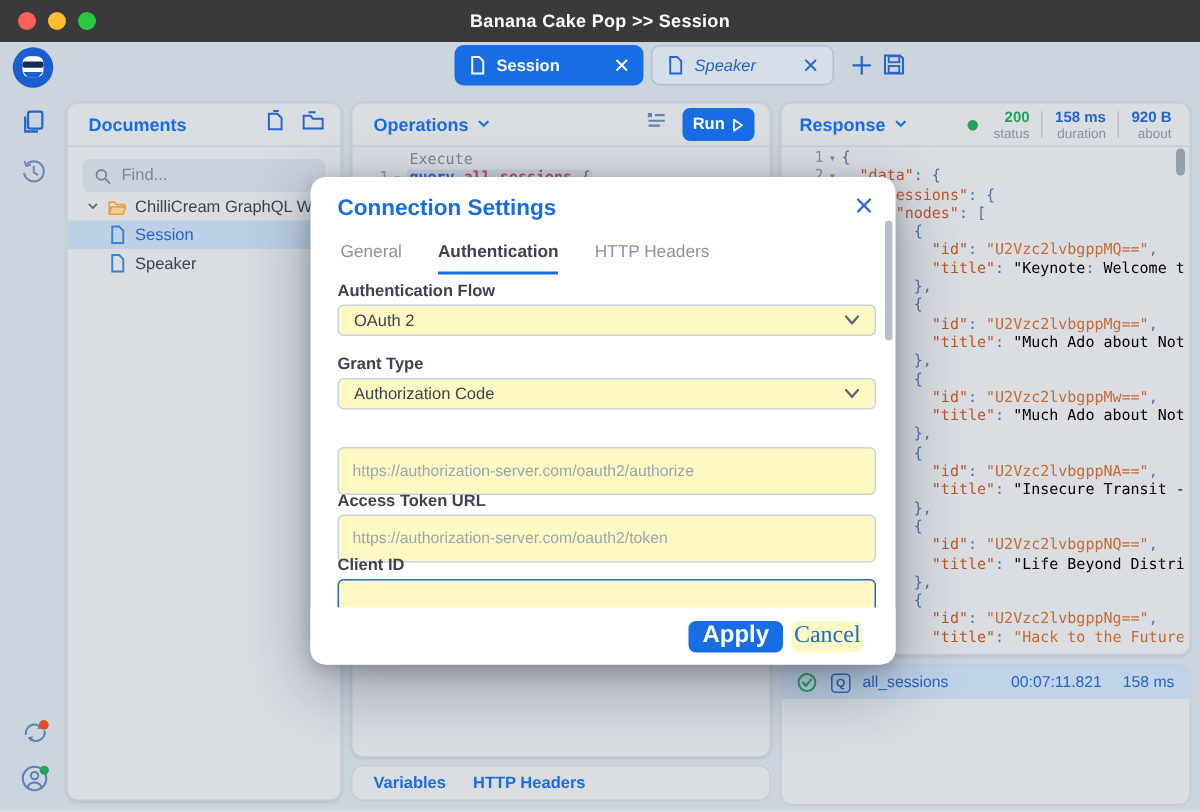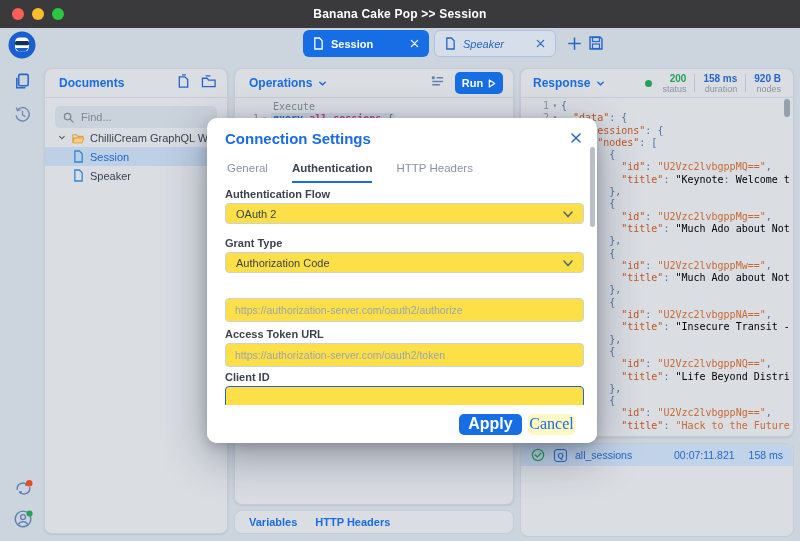--- a/index.html
+++ b/index.html
@@ -90,24 +90,24 @@
 
   
   #modal { position:absolute; left:207px; top:118px; width:390px; height:325px; background:#fff;
            border-radius:10px; box-shadow:0 14px 44px rgba(25,35,55,.38), 0 3px 12px rgba(25,35,55,.22); }
   .m-close { position:absolute; right:15px; top:12px; }
   .m-title { position:absolute; left:18px; top:12px; color:#1a6ce0; font-size:15px; font-weight:bold; }
   .m-tabs { position:absolute; left:20px; top:44px; display:flex; gap:24px; }
   .m-tab { font-size:11.5px; color:#8a93a0; padding-bottom:7px; }
   .m-tab.active { color:#3b4350; font-weight:bold; border-bottom:2px solid #1a6ce0; }
   .m-label { position:absolute; left:18px; font-size:11px; font-weight:bold; color:#3b4350; }
-  .m-ctrl { position:absolute; left:18px; width:359px; background:#fde047; border:1px solid #c9d3de; border-radius:4px; }
+  .m-ctrl { position:absolute; left:18px; width:359px; background:#fef9c3; border:1px solid #c9d3de; border-radius:4px; }
   .m-select { height:21px; display:flex; align-items:center; padding:0 10px; font-size:11px; color:#3b4350; }
   .m-select .sel-chev { margin-left:auto; }
-  .m-input { height:24px; font-size:10.5px; color:#3b4350; padding:0 9px; font-family:"Liberation Sans",sans-serif; outline:none; }
+  .m-input { height:32px; font-size:10.5px; color:#3b4350; padding:0 9px; font-family:"Liberation Sans",sans-serif; outline:none; }
   input.m-input::placeholder { color:#9aa5b1; }
   .m-input.focused { border:1.5px solid #2566c9; height:22px; }
   .m-foot { position:absolute; left:0; bottom:0; width:390px; height:38px; background:#fff;
             border-radius:0 0 10px 10px; display:flex; align-items:center; justify-content:flex-end;
             gap:6px; padding-right:22px; }
   .btn { height:21px; border-radius:5px; font-size:16px; display:flex; align-items:center; justify-content:center; }
   .btn.apply { width:63px; background:#176ee4; color:#fff; font-weight:bold; }
   .btn.cancel { width:47px; background:#fef9c3; color:#1a6ce0;font-family:Liberation Serif, serif; }
   .m-scroll { position:absolute; right:2px; top:29px; width:5px; height:80px; border-radius:3px; background:#b9bfc9; }
 </style>
@@ -302,21 +302,21 @@
           <span class="l">status</span>
         </span>
         <span class="stat-div"></span>
         <span class="stat">
           <span class="v">158 ms</span>
           <span class="l">duration</span>
         </span>
         <span class="stat-div"></span>
         <span class="stat" style="padding-right:2px;">
           <span class="v">920 B</span>
-          <span class="l">nodes</span>
+          <span class="l">about</span>
         </span>
       </div>
     </div>
     <div class="code resp-code" id="resp-code">
         <div class="cline">
           <span class="ln" style="width: 28px;">1</span>
           <span class="chv">▾</span>
           <span class="ct"><span class="jp">{</span></span>
         </div>
         <div class="cline">

